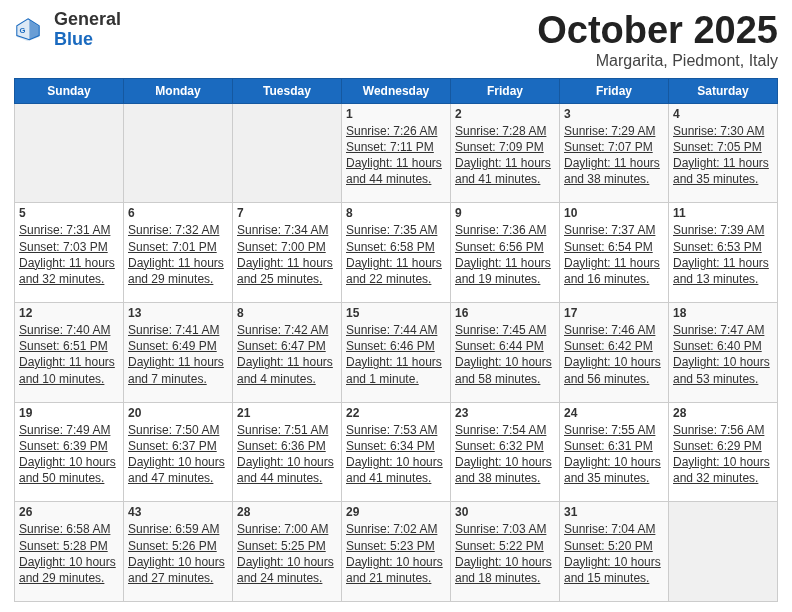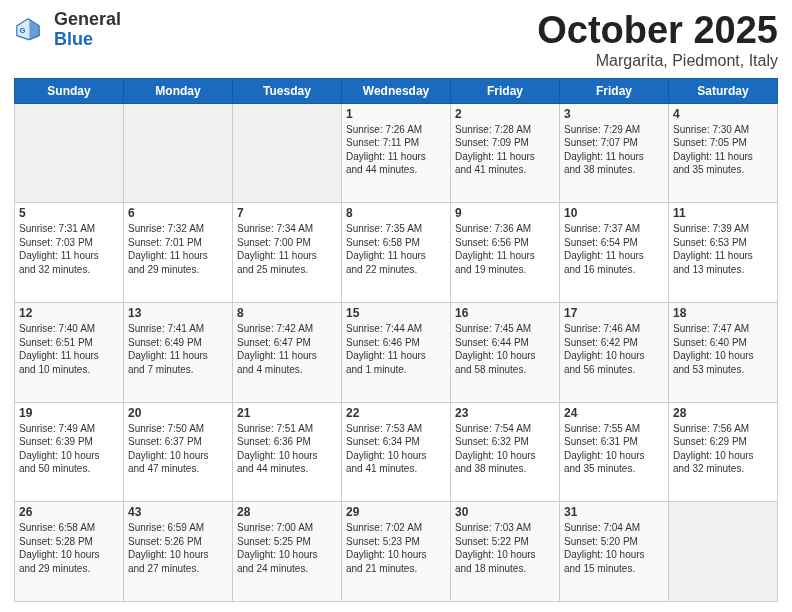--- a/index.html
+++ b/index.html
@@ -87,23 +87,24 @@
     .calendar tbody tr:nth-child(even) td {
       background: #fff;
     }
     .day-number {
       font-size: 12px;
       font-weight: bold;
       display: block;
       margin-bottom: 2px;
     }
     .day-info {
-      font-size: 10px;
+      font-size: 12px;
       line-height: 1.35;
       color: #333;
+      text-decoration: underline;
     }
     .empty { background: #f0f0f0 !important; }
   </style>
 </head>
 <body>
 
 <div class="page">
   <div class="header">
     <div class="logo">
       <svg class="logo-icon" viewBox="0 0 40 40">

